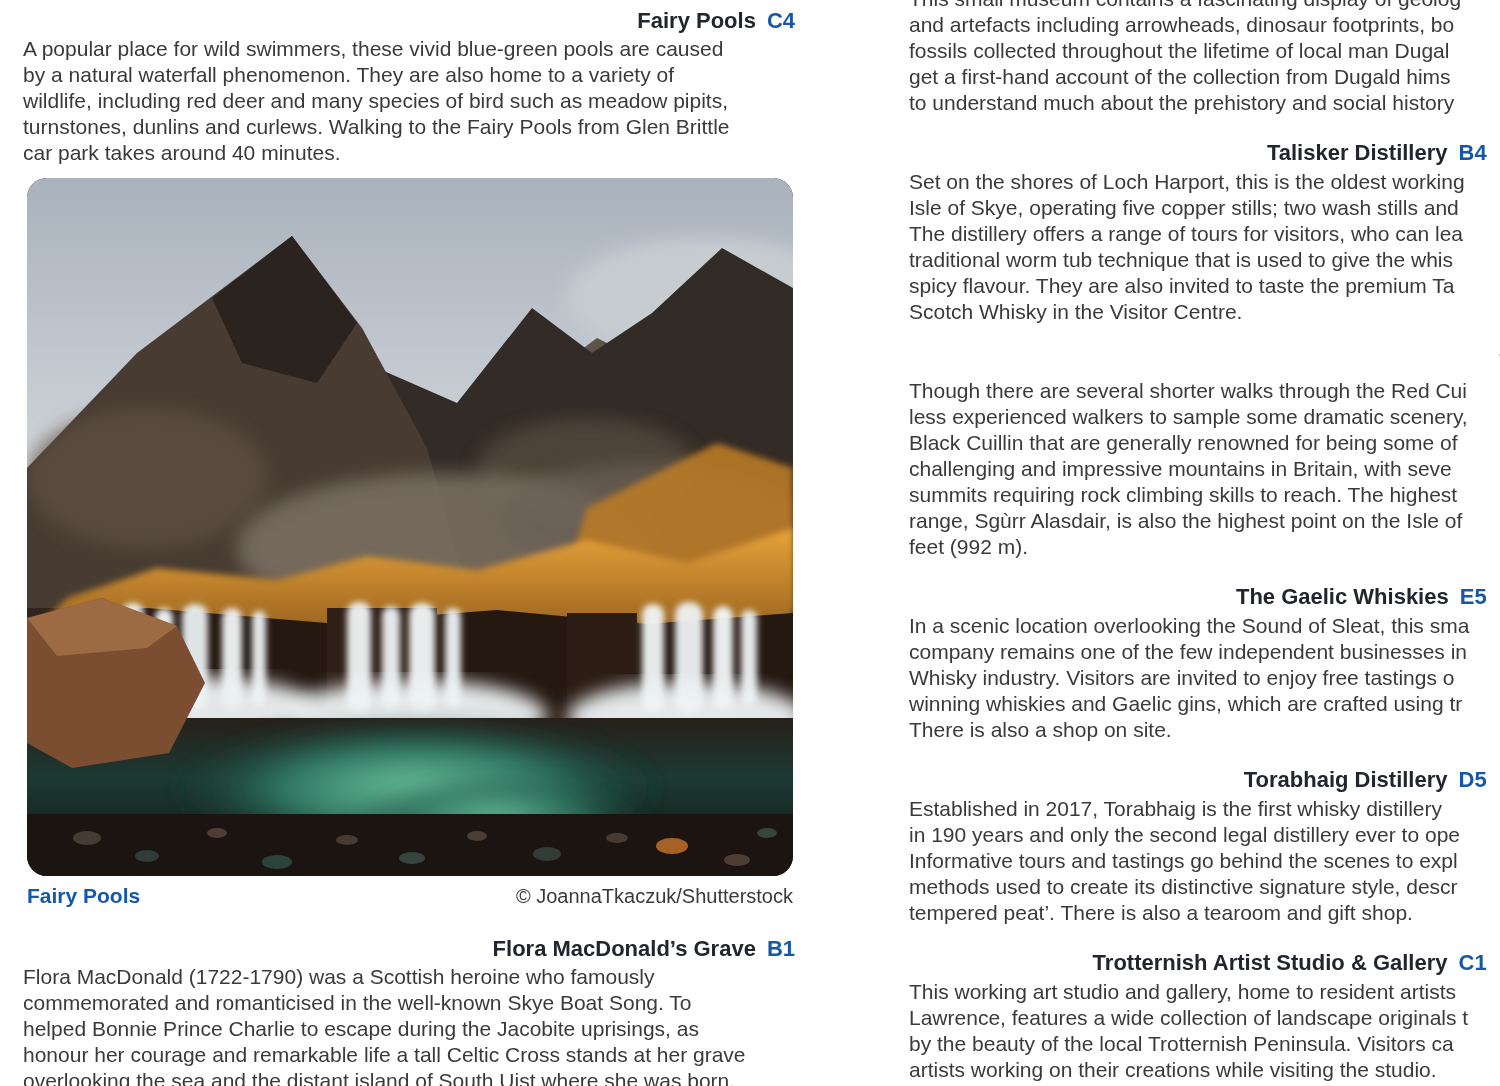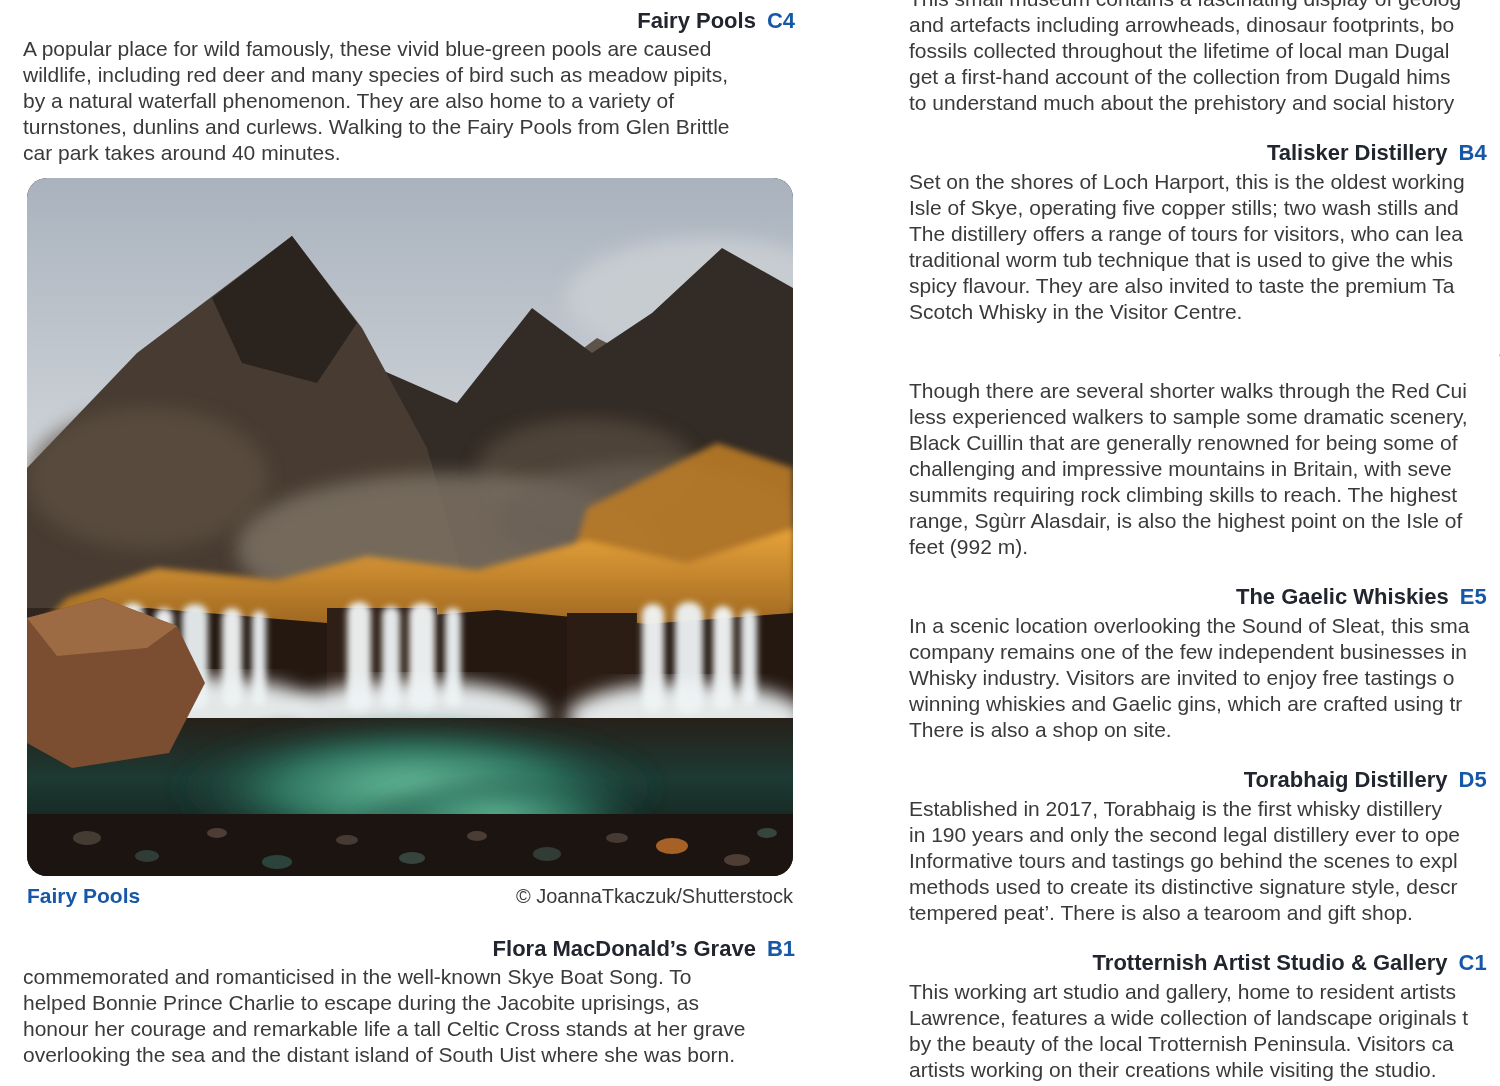--- a/index.html
+++ b/index.html
@@ -31,23 +31,23 @@
 </style>
 </head>
 <body>
 
 <div class="col left-col">
 
   <div class="sec-head">
     <span>Fairy Pools</span><span class="grid-ref">C4</span>
   </div>
   <div class="body-lines">
-      <div class="tline">A popular place for wild famously, these vivid blue-green pools are caused</div>
+      <div class="tline">A popular place for wild swimmers, these vivid blue-green pools are caused</div>
+      <div class="tline">by a natural waterfall phenomenon. They are also home to a variety of</div>
       <div class="tline">wildlife, including red deer and many species of bird such as meadow pipits,</div>
-      <div class="tline">by a natural waterfall phenomenon. They are also home to a variety of</div>
       <div class="tline">turnstones, dunlins and curlews. Walking to the Fairy Pools from Glen Brittle</div>
       <div class="tline">car park takes around 40 minutes.</div>
     </div>
 
   <div class="photo-frame">
     <svg width="766" height="698" viewBox="0 0 766 698">
       <defs>
         <linearGradient id="skyG" x1="0" y1="0" x2="0" y2="1">
           <stop offset="0" stop-color="#a9b2bd"></stop>
             <stop offset="1" stop-color="#dcdfe2"></stop>
@@ -151,20 +151,21 @@
   <div class="caption-row">
     <span class="photo-caption">Fairy Pools</span>
     <span class="photo-credit">© JoannaTkaczuk/Shutterstock</span>
   </div>
 
   <div class="flora">
     <div class="sec-head">
       <span>Flora MacDonald’s Grave</span><span class="grid-ref">B1</span>
     </div>
     <div class="body-lines">
+        <div class="tline">Flora MacDonald (1722-1790) was a Scottish heroine who famously</div>
         <div class="tline">commemorated and romanticised in the well-known Skye Boat Song.  To</div>
         <div class="tline">helped Bonnie Prince Charlie to escape during the Jacobite uprisings, as</div>
         <div class="tline">honour her courage and remarkable life a tall Celtic Cross stands at her grave</div>
         <div class="tline">overlooking the sea and the distant island of South Uist where she was born.</div>
       </div>
   </div>
 </div>
 
 <div class="col right-col">
 

